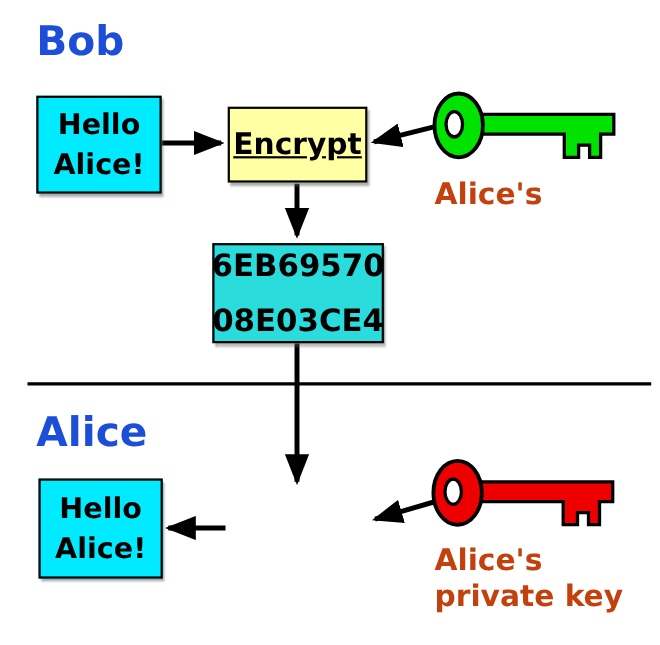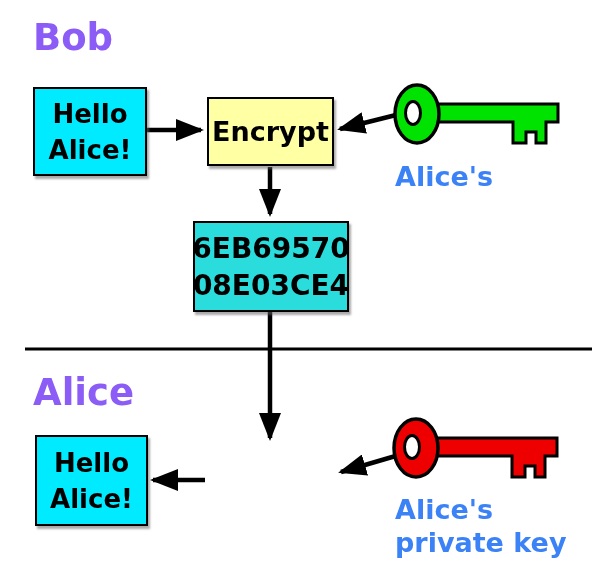--- a/index.html
+++ b/index.html
@@ -19,21 +19,21 @@
     position: absolute;
     left: 0;
     top: 0;
     width: 600px;
     height: 586px;
   }
   .heading {
     position: absolute;
     font-size: 37px;
     font-weight: bold;
-    color: #8b5cf6;
+    color: #1d4ed8;
     line-height: 1;
     white-space: nowrap;
   }
   .box {
     position: absolute;
     box-sizing: border-box;
     border: 2px solid #000;
     display: flex;
     flex-direction: column;
     align-items: center;
@@ -45,31 +45,32 @@
   }
   .box.plaintext {
     background: var(--plaintext-box-fill, #00EBFF);
     font-size: 26px;
     line-height: 36px;
   }
   .box.process {
     background: var(--process-box-fill, #FFFFA3);
     font-size: 27px;
     line-height: 30px;
+    text-decoration: underline;
   }
   .box.ciphertext {
     background: var(--ciphertext-box-fill, #2ADCDC);
     font-size: 28px;
     line-height: 37px;
   }
   .key-label {
     position: absolute;
     font-size: 27px;
     font-weight: bold;
-    color: #3b82f6;
+    color: #c2410c;
     line-height: 33px;
     white-space: nowrap;
   }
   .box span, .key-label span { display: block; }
 </style>
 </head>
 <body>
 
 <div class="canvas">
 
@@ -110,21 +111,21 @@
   </div>
 
   <div class="box process" style="left:207px; top:97px; width:127px; height:69px;">
     <span>Encrypt</span>
   </div>
 
   <div class="key-label" style="left:395px; top:160px;">
     <span>Alice's</span>
   </div>
 
-  <div class="box ciphertext" style="left:193px; top:221px; width:156px; height:91px;">
+  <div class="box ciphertext" style="left:193px; top:221px; width:156px; height:91px;justify-content:space-between;">
     <span>6EB69570</span>
     <span>08E03CE4</span>
   </div>
 
   <div class="heading" style="left:33px; top:374px;">Alice</div>
 
   <div class="box plaintext" style="left:35px; top:435px; width:113px; height:91px;">
     <span>Hello</span>
     <span>Alice!</span>
   </div>

